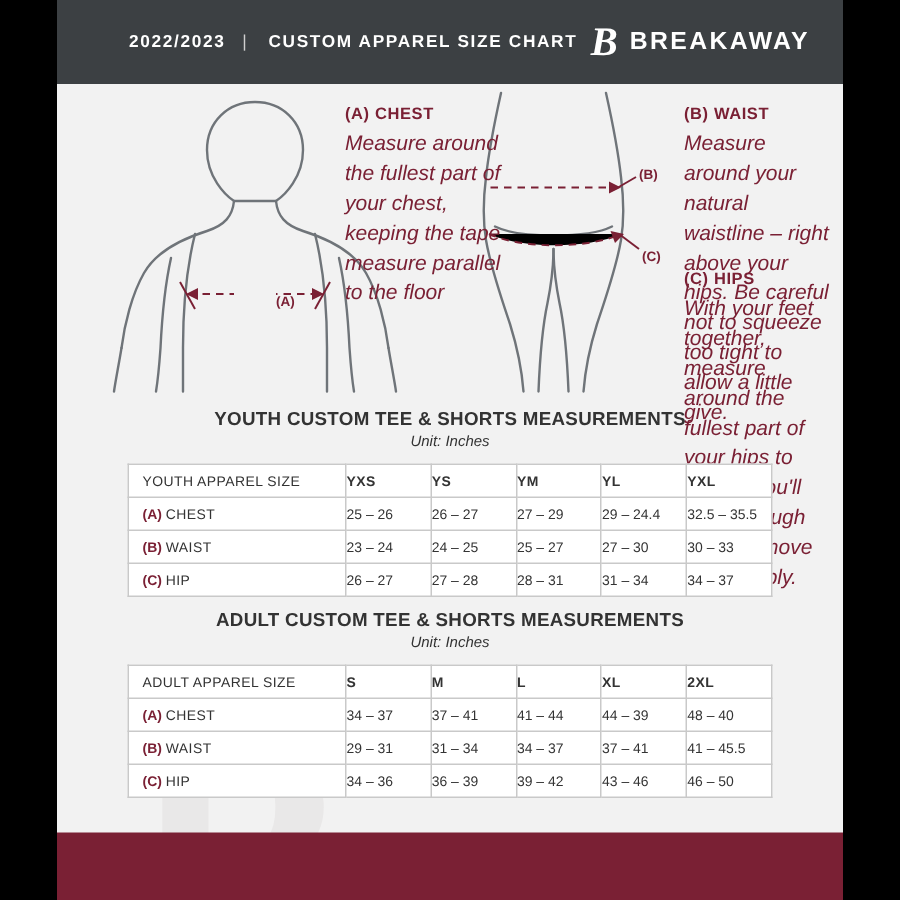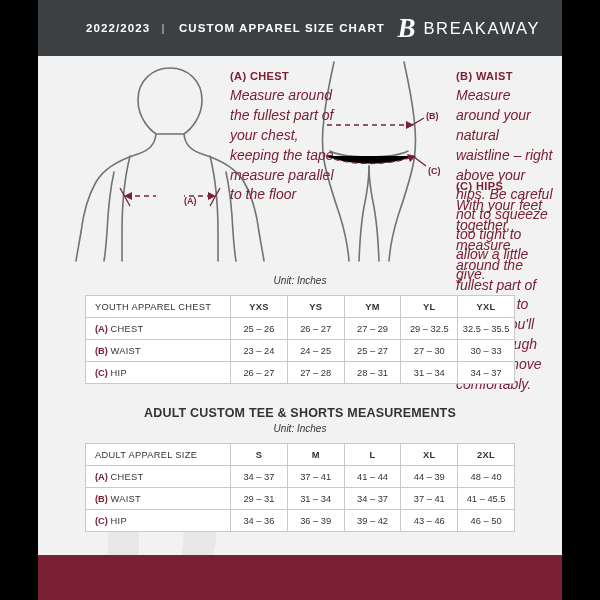--- a/index.html
+++ b/index.html
@@ -70,21 +70,21 @@
     font-family: "Liberation Serif", serif;
     font-size: 27px;
     font-weight: bold;
     font-style: italic;
     line-height: 1;
     margin-right: 9px;
     letter-spacing: -1px;
   }
   .logo-text {
     font-size: 16.5px;
-    font-weight: normal;
+    font-weight: bold;
     letter-spacing: 1.6px;
   }
   
   .diagram {
     position: absolute;
     left: 0;
     top: 56px;
     width: 524px;
     height: 212px;
   }
@@ -133,21 +133,21 @@
     width: 430px;
     margin: 9px auto 0 auto;
     background: #ffffff;
     table-layout: fixed;
   }
   th, td {
     border: 1px solid #c9c9c9;
     height: 21px;
     font-size: 9.3px;
     color: #333333;
-    text-align: center;
+    text-align: left;
     padding: 0;
   }
   th.rowhead, td.rowhead {
     text-align: left;
     padding-left: 9px;
     width: 135px;
     font-weight: normal;
   }
   th {
     font-weight: bold;
@@ -258,42 +258,43 @@
       <div class="title">(B) WAIST</div>
       <div class="body">Measure around your natural waistline – right above your hips. Be careful not to squeeze too tight to allow a little give.</div>
     </div>
     <div class="note" id="note-hips">
       <div class="title">(C) HIPS</div>
       <div class="body">With your feet together, measure around the fullest part of your hips to ensure you'll have enough room to move comfortably.</div>
     </div>
   </div>
 
   <div id="youth-block">
+    <div class="section-title">YOUTH CUSTOM TEE &amp; SHORTS MEASUREMENTS</div>
     <div class="section-sub">Unit: Inches</div>
     <table>
       <thead>
         <tr>
-          <th class="rowhead">YOUTH APPAREL CHEST</th>
+          <th class="rowhead">YOUTH APPAREL SIZE</th>
           <th>YXS</th>
           <th>YS</th>
           <th>YM</th>
           <th>YL</th>
           <th>YXL</th>
         </tr>
       </thead>
       <tbody>
         <tr>
           <td class="rowhead">
             <span class="tag">(A)</span>
             <span class="lbl">CHEST</span>
           </td>
           <td>25 – 26</td>
           <td>26 – 27</td>
           <td>27 – 29</td>
-          <td>29 – 32.5</td>
+          <td>29 – 24.4</td>
           <td>32.5 – 35.5</td>
         </tr>
         <tr>
           <td class="rowhead">
             <span class="tag">(B)</span>
             <span class="lbl">WAIST</span>
           </td>
           <td>23 – 24</td>
           <td>24 – 25</td>
           <td>25 – 27</td>

